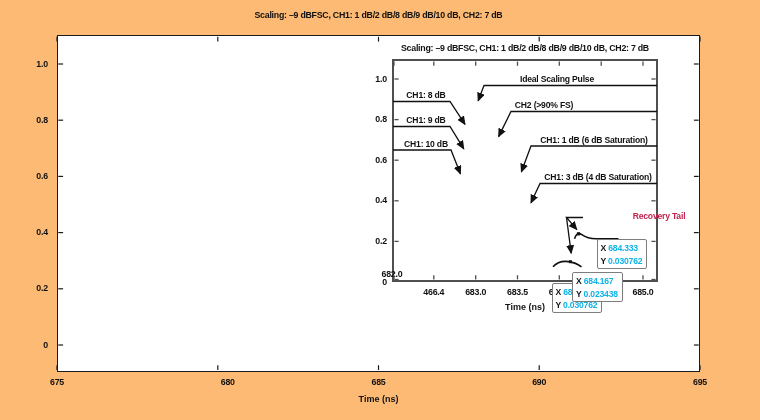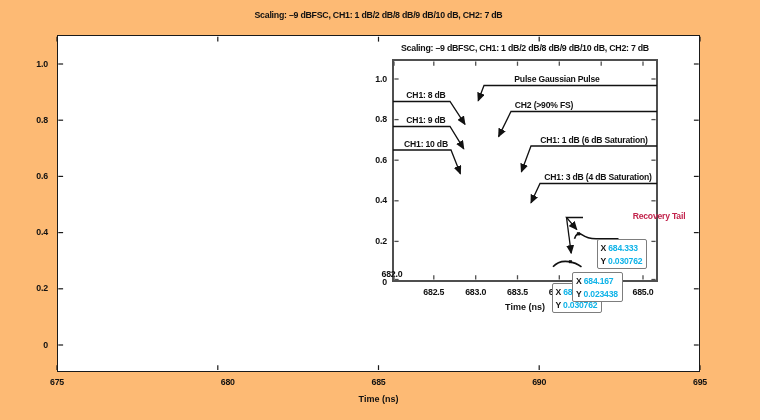--- a/index.html
+++ b/index.html
@@ -109,21 +109,21 @@
     </g>
 
     <g>
       <path d="M574.5,238.8 C576,233.6 578.5,232.6 581.8,234.6 C585,236.8 589,238.6 596,238.8 L618.5,238.8" fill="none" stroke="#111" stroke-width="1.6"></path>
       <path d="M553,266.8 C557,262.2 563,260.9 568.5,261.6 C573.5,262.3 578,264.2 581.5,266.8" fill="none" stroke="#111" stroke-width="1.6"></path>
       <rect x="576.9" y="232.2" width="3.2" height="3.2" fill="#111"></rect>
       <rect x="568.9" y="260.2" width="3.0" height="3.0" fill="#111"></rect>
     </g>
   </svg>
 
-  <div class="anno" style="left:557px;top:74px;">Pulse Gaussian Pulse</div>
+  <div class="anno" style="left:557px;top:74px;">Ideal Scaling Pulse</div>
   <div class="anno" style="left:544px;top:100px;">CH2 (&gt;90% FS)</div>
   <div class="anno" style="left:594px;top:134.5px;">CH1: 1 dB (6 dB Saturation)</div>
   <div class="anno" style="left:598px;top:172px;">CH1: 3 dB (4 dB Saturation)</div>
   <div class="anno" style="left:426px;top:90px;">CH1: 8 dB</div>
   <div class="anno" style="left:426px;top:115px;">CH1: 9 dB</div>
   <div class="anno" style="left:426px;top:138.5px;">CH1: 10 dB</div>
   <div class="anno anno-red" style="left:616px;top:211px;">Recovery Tail</div>
 
   <div class="datatip" style="left:596.5px;top:239px;">
     <div><span>X</span> <span class="dt-val">684.333</span></div>
@@ -145,21 +145,21 @@
     <span class="tick-label" style="left: 361.5px; top: 377px; width: 34px; text-align: center;">685</span>
     <span class="tick-label" style="left: 522.2px; top: 377px; width: 34px; text-align: center;">690</span>
     <span class="tick-label" style="left: 683px; top: 377px; width: 34px; text-align: center;">695</span>
     <span class="tick-label" style="left: 24px; top: 58.5px; width: 24px; text-align: right;">1.0</span>
     <span class="tick-label" style="left: 24px; top: 114.7px; width: 24px; text-align: right;">0.8</span>
     <span class="tick-label" style="left: 24px; top: 170.9px; width: 24px; text-align: right;">0.6</span>
     <span class="tick-label" style="left: 24px; top: 227.1px; width: 24px; text-align: right;">0.4</span>
     <span class="tick-label" style="left: 24px; top: 283.3px; width: 24px; text-align: right;">0.2</span>
     <span class="tick-label" style="left: 24px; top: 339.5px; width: 24px; text-align: right;">0</span>
     <span class="tick-label" style="left: 375px; top: 269px; width: 34px; text-align: center;">682.0</span>
-    <span class="tick-label" style="left: 416.8px; top: 287px; width: 34px; text-align: center;">682.5</span>
+    <span class="tick-label" style="left: 416.8px; top: 287px; width: 34px; text-align: center;">466.4</span>
     <span class="tick-label" style="left: 458.7px; top: 287px; width: 34px; text-align: center;">683.0</span>
     <span class="tick-label" style="left: 500.5px; top: 287px; width: 34px; text-align: center;">683.5</span>
     <span class="tick-label" style="left: 542.3px; top: 287px; width: 34px; text-align: center;">684.0</span>
     <span class="tick-label" style="left: 584.2px; top: 287px; width: 34px; text-align: center;">684.5</span>
     <span class="tick-label" style="left: 626px; top: 287px; width: 34px; text-align: center;">685.0</span>
     <span class="tick-label" style="left: 361px; top: 73.5px; width: 26px; text-align: right;">1.0</span>
     <span class="tick-label" style="left: 361px; top: 114.1px; width: 26px; text-align: right;">0.8</span>
     <span class="tick-label" style="left: 361px; top: 154.7px; width: 26px; text-align: right;">0.6</span>
     <span class="tick-label" style="left: 361px; top: 195.3px; width: 26px; text-align: right;">0.4</span>
     <span class="tick-label" style="left: 361px; top: 235.9px; width: 26px; text-align: right;">0.2</span>

